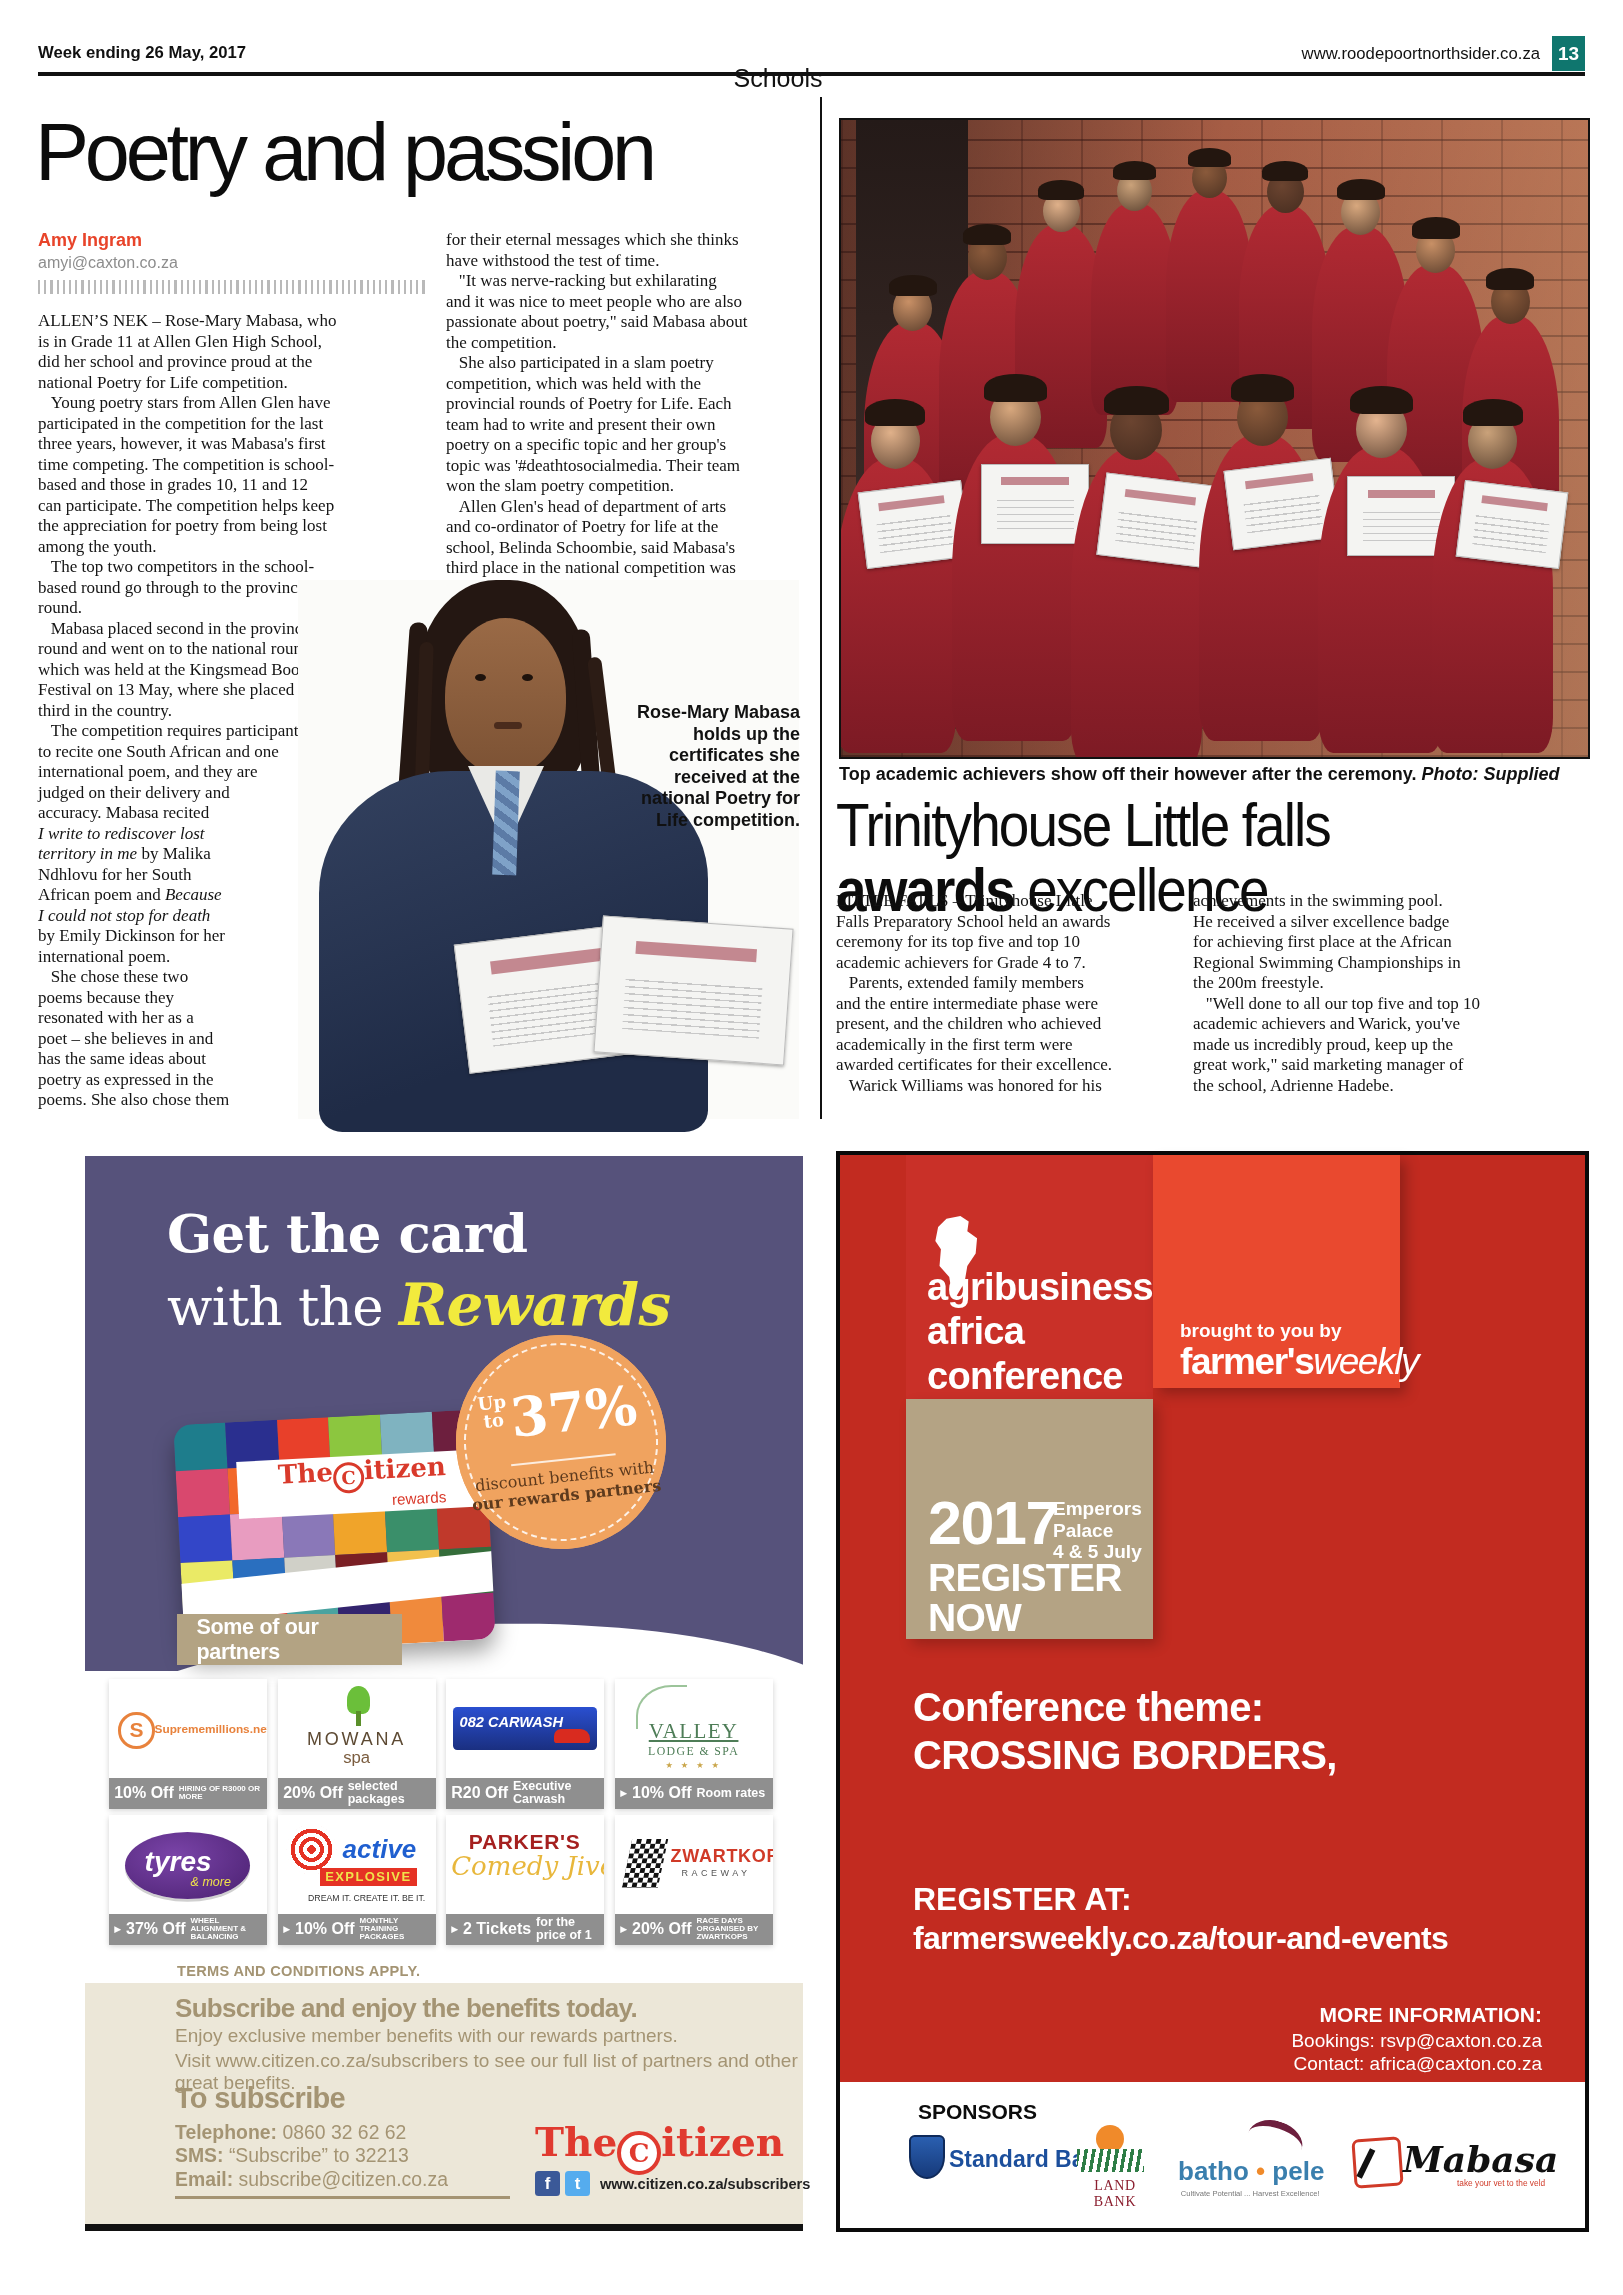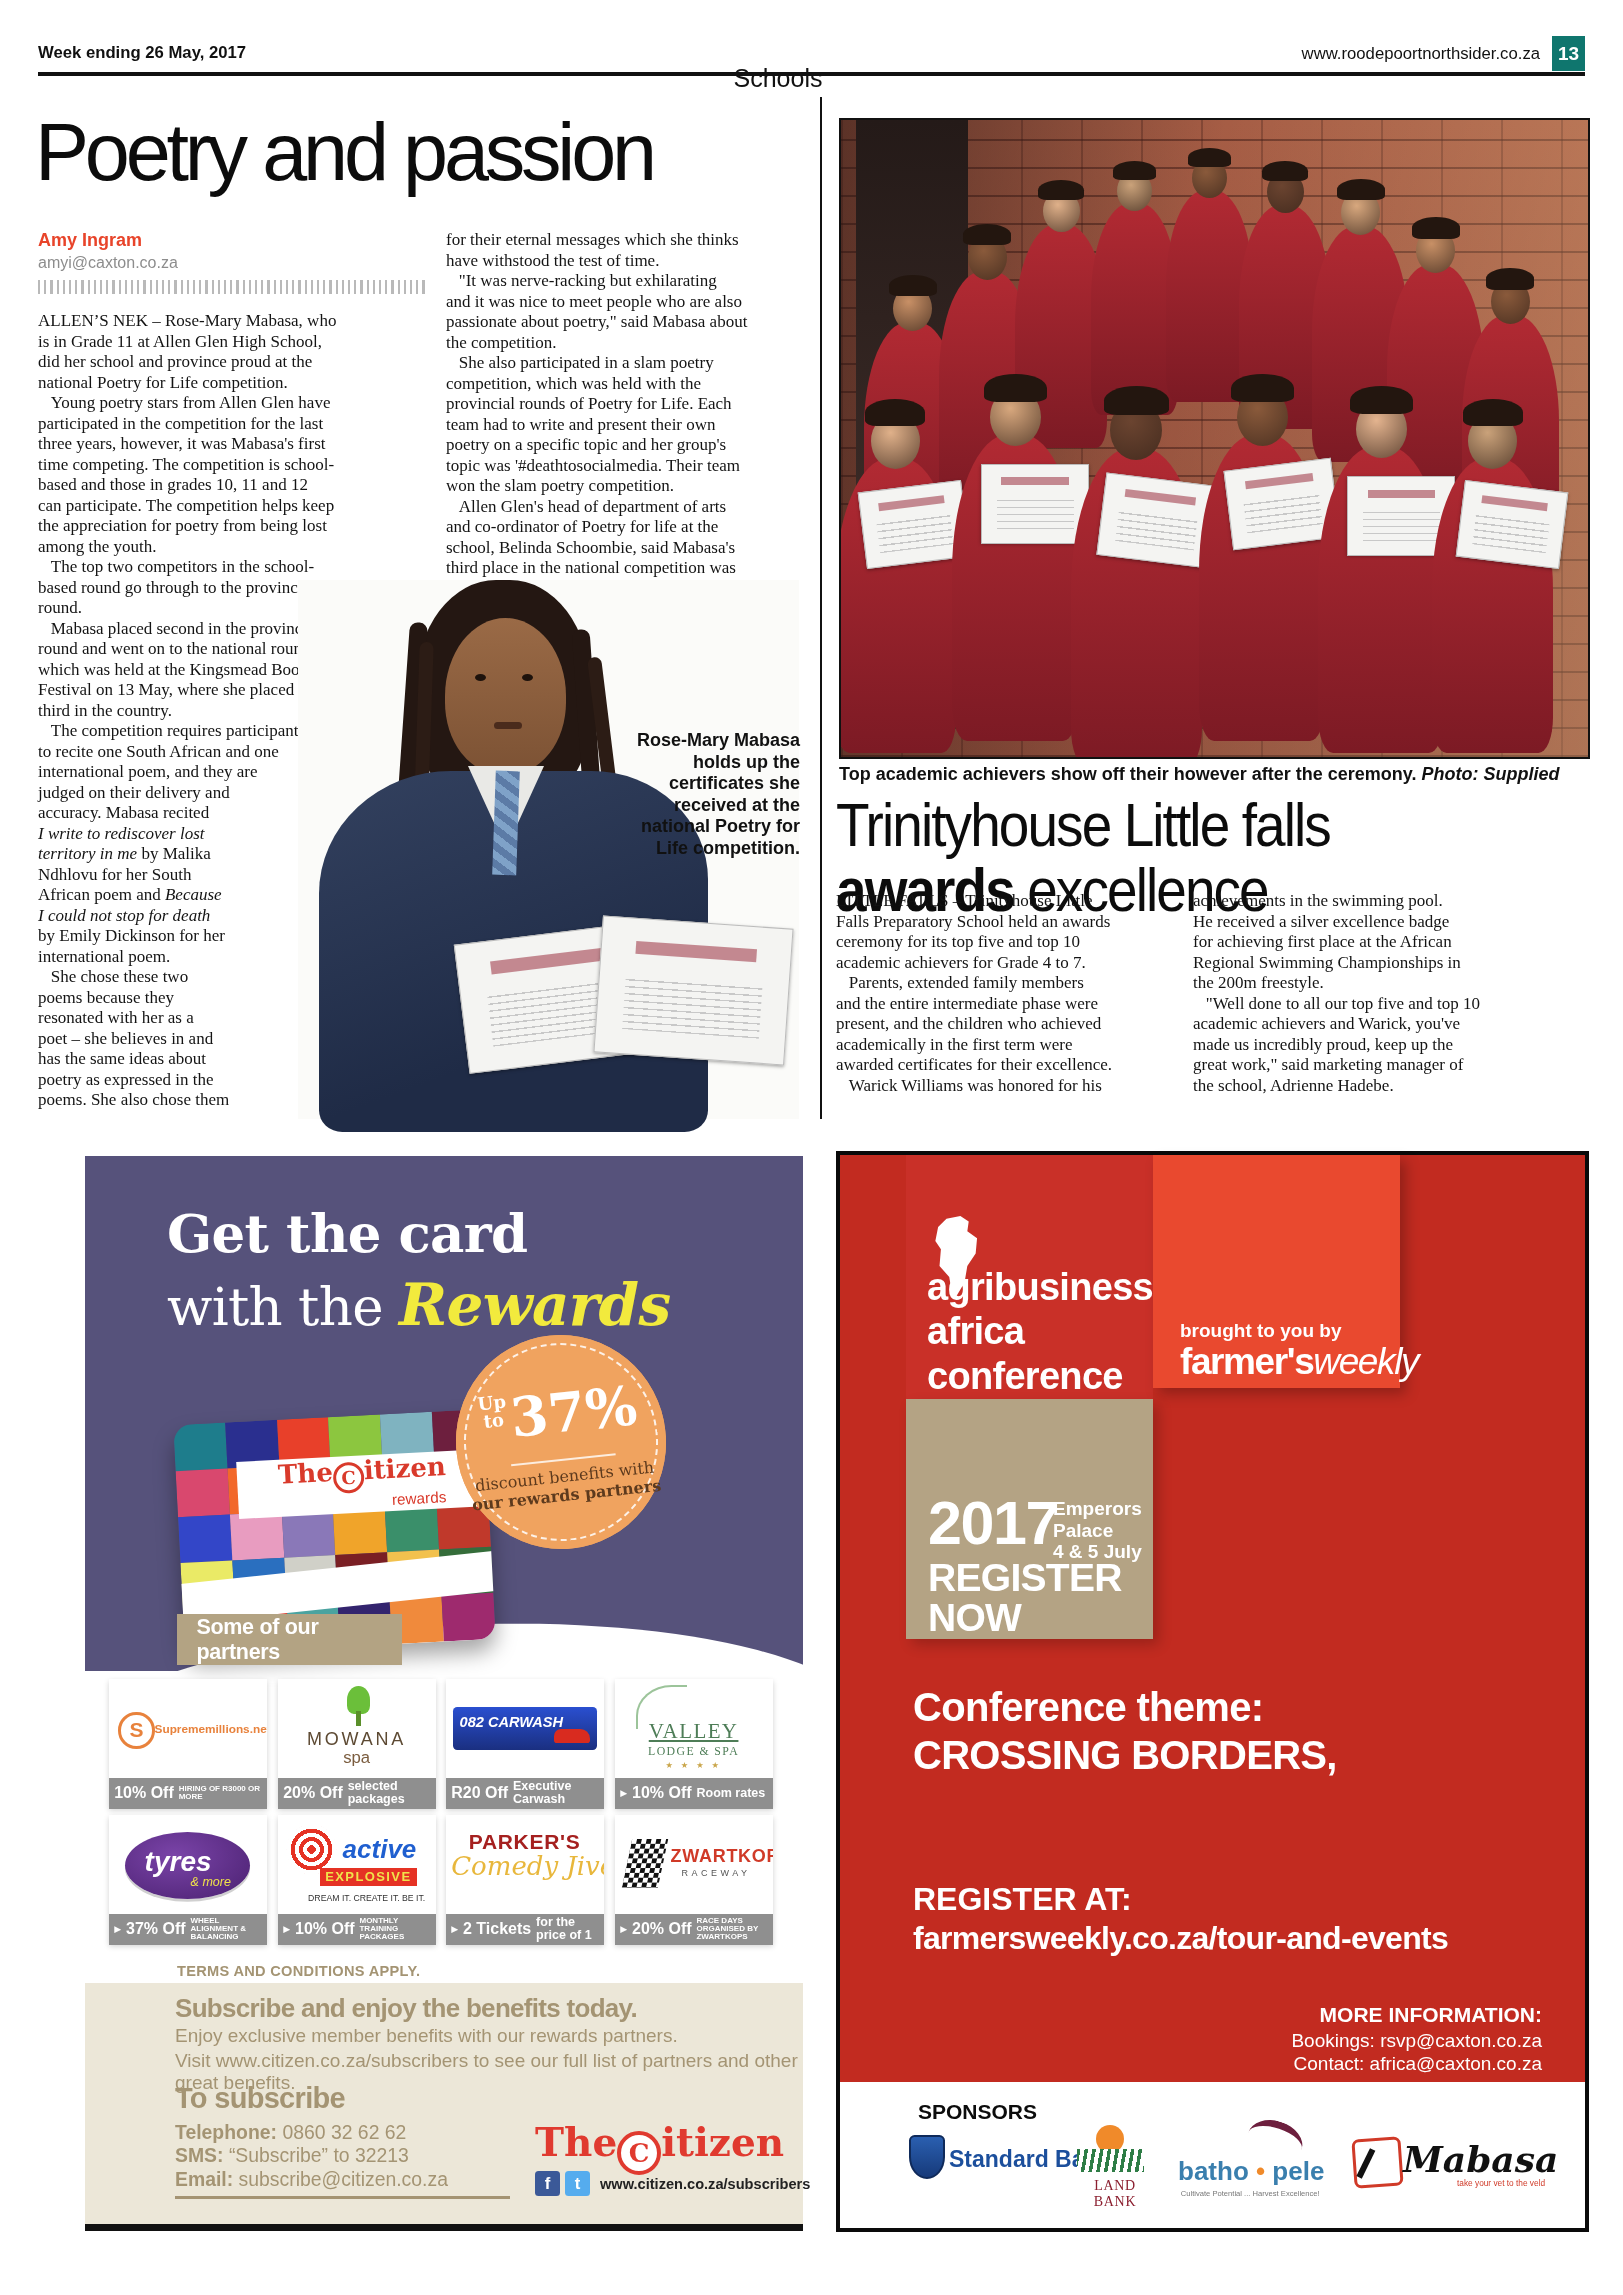--- a/index.html
+++ b/index.html
@@ -12,21 +12,21 @@
   .it{font-style:italic;text-align:center;}
   .b{font-weight:bold;}
   
   .hdr{font-size:16.7px;}
   .pageno{background:#0f766e;color:#fff;font-size:19px;font-weight:bold;display:flex;align-items:center;justify-content:center;}
   
   .ptitle{font-size:81px;letter-spacing:-4.2px;color:#0c0c0c;white-space:nowrap;}
   .byline{color:#e8442a;font-weight:bold;font-size:18px;}
   .bymail{color:#8d8d8d;font-size:16px;}
   .ticks{background:repeating-linear-gradient(90deg,#b9b9b9 0 2.1px,transparent 2.1px 6.2px);}
-  .pcaption{font-weight:bold;font-size:18px;line-height:21.5px;text-align:right;margin-top:28px;}
+  .pcaption{font-weight:bold;font-size:18px;line-height:21.5px;text-align:right;}
   
   .tcapt{font-weight:bold;font-size:18px;}
   .thead{font-size:61px;letter-spacing:-2.1px;transform:scaleX(.9);transform-origin:left top;white-space:nowrap;color:#0c0c0c;}
   
   .photo-frame{border:2.8px solid #111;overflow:hidden;background:#a05a43;}
   .brick{position:absolute;inset:0;
      background:
        linear-gradient(100deg,rgba(30,15,15,.55),rgba(0,0,0,0) 45%,rgba(255,210,150,.28)),
        repeating-linear-gradient(0deg,rgba(60,25,20,.5) 0 2.1px,transparent 2.1px 28px),
        repeating-linear-gradient(90deg,rgba(60,25,20,.3) 0 2.1px,transparent 2.1px 60px),

